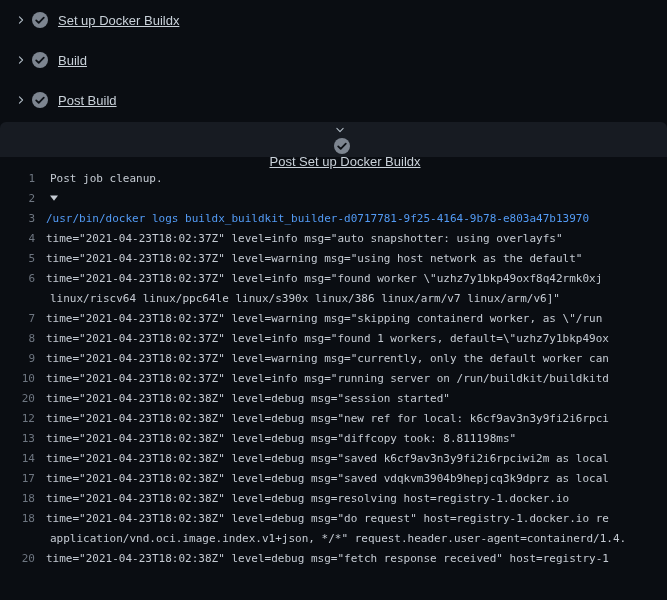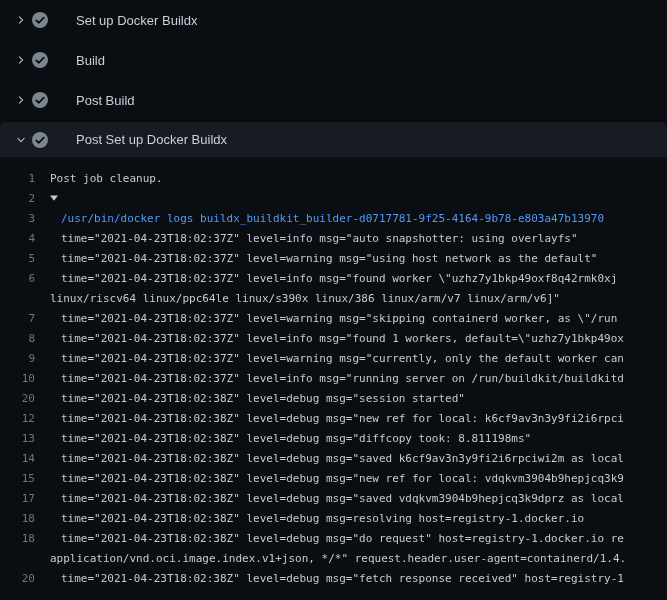--- a/index.html
+++ b/index.html
@@ -7,40 +7,41 @@
   body { background:#0a0d12; font-family:"Liberation Sans", sans-serif; }
 
   .steps { width:100%; }
   .step-row {
     height:40px; display:flex; align-items:center; padding-left:13px;
     color:#c9d1d9; font-size:13px; cursor:pointer;
   }
   .step-row.expanded {
     height:35px; margin-top:2px; background:#171b22;
     border-radius:6px 6px 0 0;
+    flex-direction:column;
   }
   .chevron { width:16px; height:16px; display:flex; align-items:center; justify-content:center; color:#afbac4; flex:0 0 16px; }
   .chevron svg { display:block; }
   .chevron.down svg { transform:rotate(90deg); }
   .check { width:16px; height:16px; margin-left:3px; flex:0 0 16px; }
   .check svg { display:block; }
-  .step-label { margin-left:28px; }
+  .step-label { margin-left:10px;text-decoration:underline; }
 
   .log { padding-top:12px; }
   .log-row {
     display:flex; height:20px; line-height:20px;
     font-family:"DejaVu Sans Mono", monospace; font-size:11px;
     white-space:pre; overflow:hidden;
   }
   .log-num {
     flex:0 0 35px; width:35px; text-align:right; color:#6e7681; cursor:pointer;
     user-select:none;
   }
   .log-text { padding-left:15px; color:#c5cbd3; }
-  .log-text.indent { padding-left:26px; }
+  .log-text.indent { padding-left:11px; }
   .log-text.command { color:#539bf5; }
   .group-caret { display:inline-block; width:12px; color:#c5cbd3; }
   .group-caret svg { display:inline-block; vertical-align:baseline; }
 </style>
 </head>
 <body>
 
 <div>
   <div class="steps">
       <div class="step-row">
@@ -157,24 +158,20 @@
   </div>
       <div class="log-row">
     <span class="log-num">13</span>
     <span class="log-text indent">time="2021-04-23T18:02:38Z" level=debug msg="diffcopy took: 8.811198ms"</span>
   </div>
       <div class="log-row">
     <span class="log-num">14</span>
     <span class="log-text indent">time="2021-04-23T18:02:38Z" level=debug msg="saved k6cf9av3n3y9fi2i6rpciwi2m as local</span>
   </div>
       <div class="log-row">
-    <span class="log-num">15</span>
-    <span class="log-text indent">time="2021-04-23T18:02:38Z" level=debug msg="new ref for local: vdqkvm3904b9hepjcq3k9</span>
-  </div>
-      <div class="log-row">
     <span class="log-num">17</span>
     <span class="log-text indent">time="2021-04-23T18:02:38Z" level=debug msg="saved vdqkvm3904b9hepjcq3k9dprz as local</span>
   </div>
       <div class="log-row">
     <span class="log-num">18</span>
     <span class="log-text indent">time="2021-04-23T18:02:38Z" level=debug msg=resolving host=registry-1.docker.io</span>
   </div>
       <div class="log-row">
     <span class="log-num">18</span>
     <span class="log-text indent">time="2021-04-23T18:02:38Z" level=debug msg="do request" host=registry-1.docker.io re</span>

